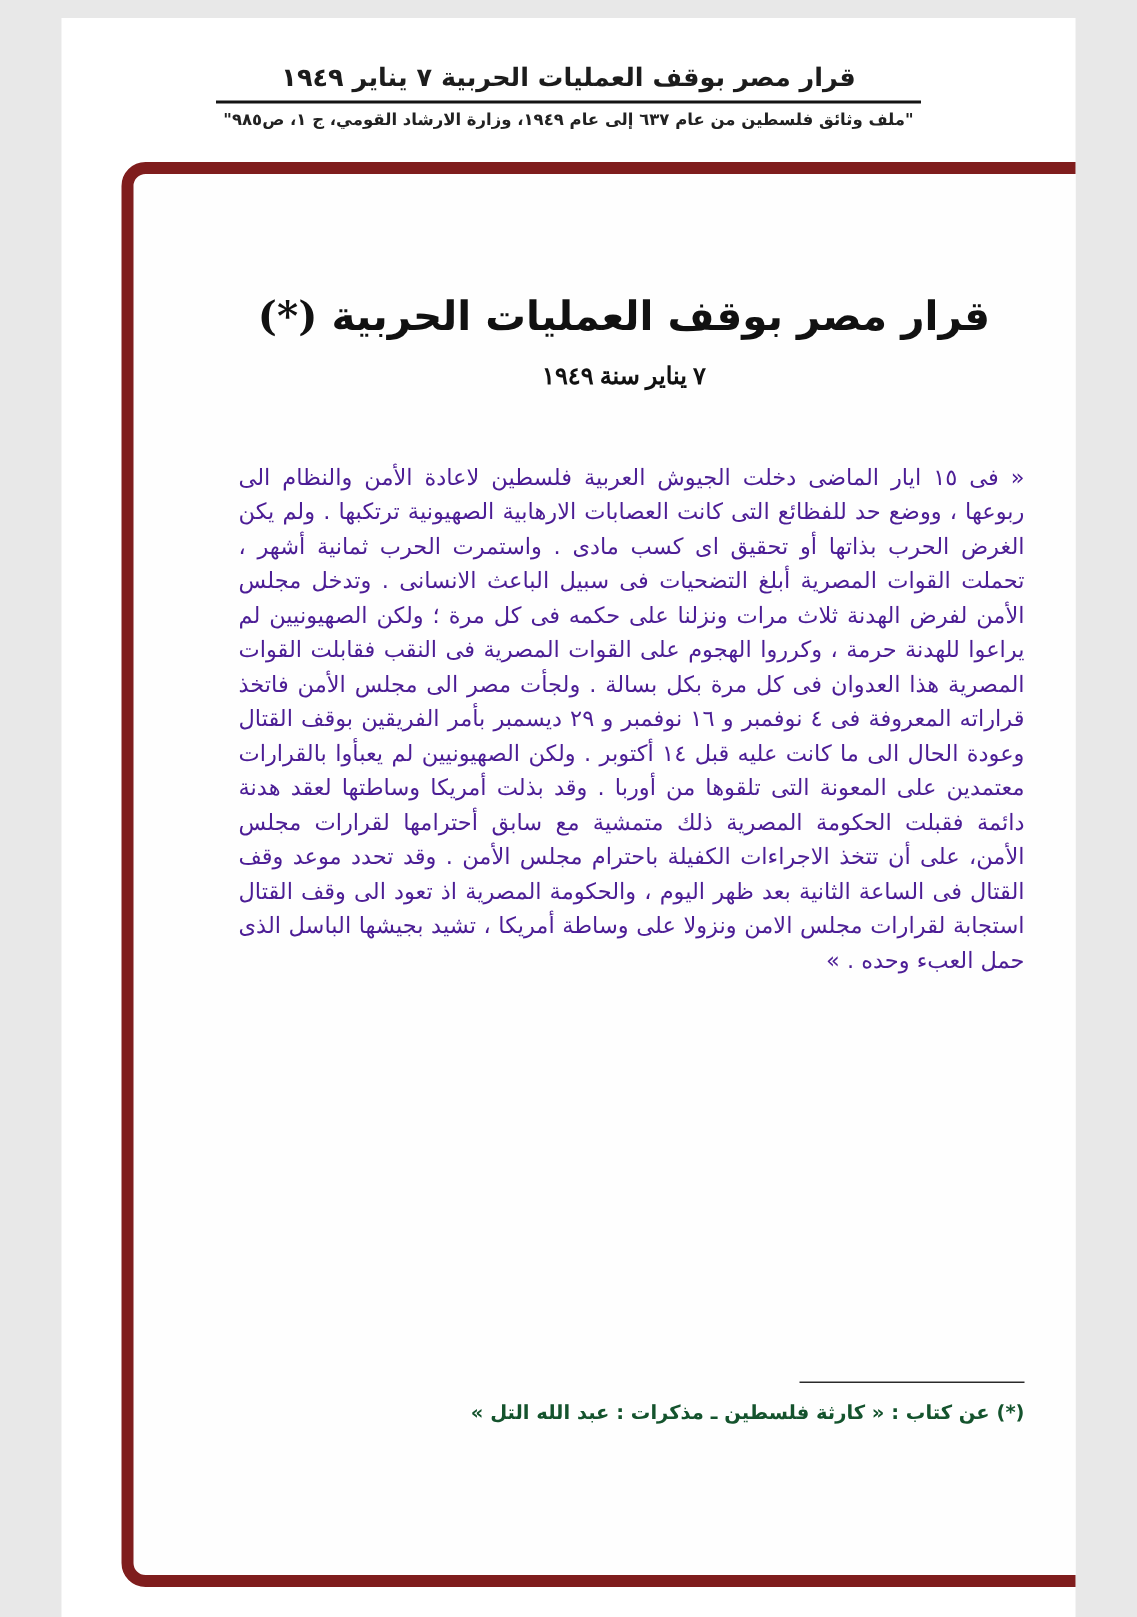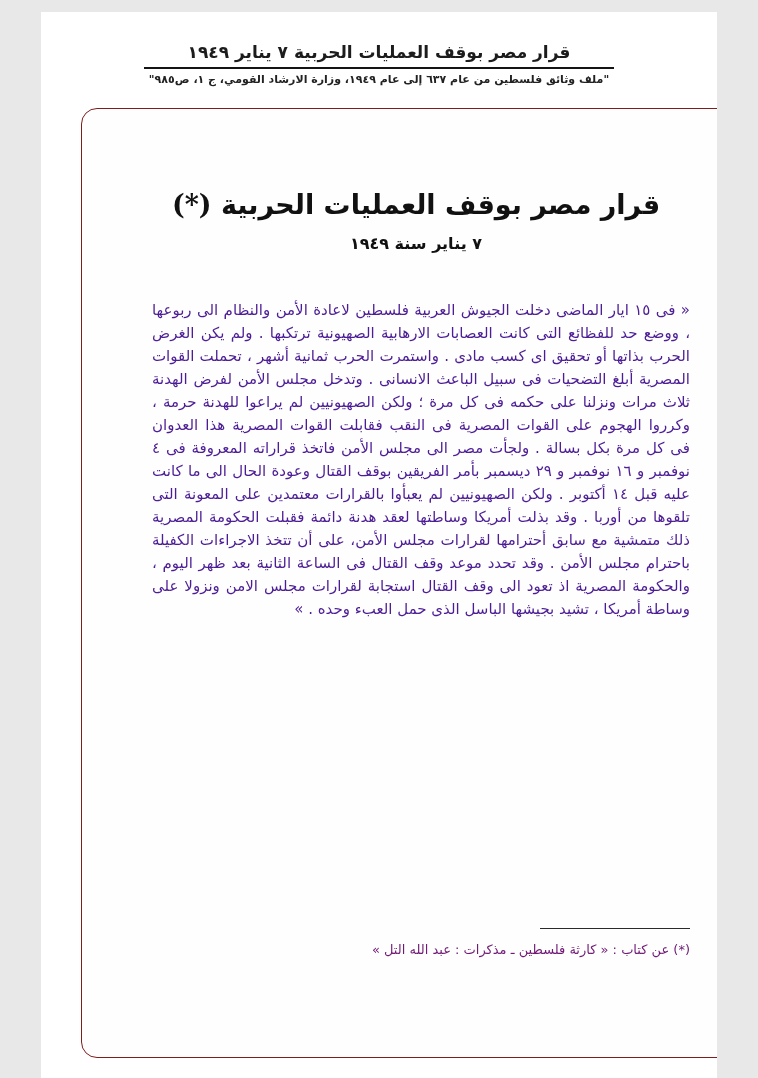--- a/index.html
+++ b/index.html
@@ -43,41 +43,42 @@
     font-weight: bold;
     color: #222;
   }
   
   .scan-frame {
     position: absolute;
     left: 40px;
     top: 96px;
     width: 670px;
     height: 950px;
-    border: 1px solid #7f1d1d;
+    border: 8px solid #7f1d1d;
     border-radius: 16px;
     background: #fefefe;
     box-sizing: border-box;
   }
   .doc-title {
     margin-top: 80px;
     text-align: center;
     direction: rtl;
     font-family: "DejaVu Serif", "DejaVu Sans", serif;
     font-size: 27px;
     font-weight: bold;
     color: #111;
   }
   .doc-subtitle {
     margin-top: 14px;
     text-align: center;
     direction: rtl;
     font-size: 16px;
     font-weight: bold;
     color: #111;
+    font-family: Liberation Serif, serif;
   }
   .doc-body {
     direction: rtl;
     text-align: justify;
     margin: 46px 60px 0 70px;
     font-size: 15px;
     line-height: 23px;
     color: #4c1d95;
     font-family: "DejaVu Sans", sans-serif;
   }
@@ -87,22 +88,22 @@
     bottom: 128px;
     width: 150px;
     border-top: 1.5px solid #2a2a2a;
   }
   .footnote {
     position: absolute;
     right: 60px;
     bottom: 100px;
     direction: rtl;
     font-size: 13px;
-    font-weight: normal;
-    color: #701a75;
+    font-weight: bold;
+    color: #14532d;
   }
 </style>
 </head>
 <body>
 
 <div class="page">
 
   <div class="header">
     <div class="header-title">قرار مصر بوقف العمليات الحربية ٧ يناير ١٩٤٩</div>
     <div class="header-rule"></div>

